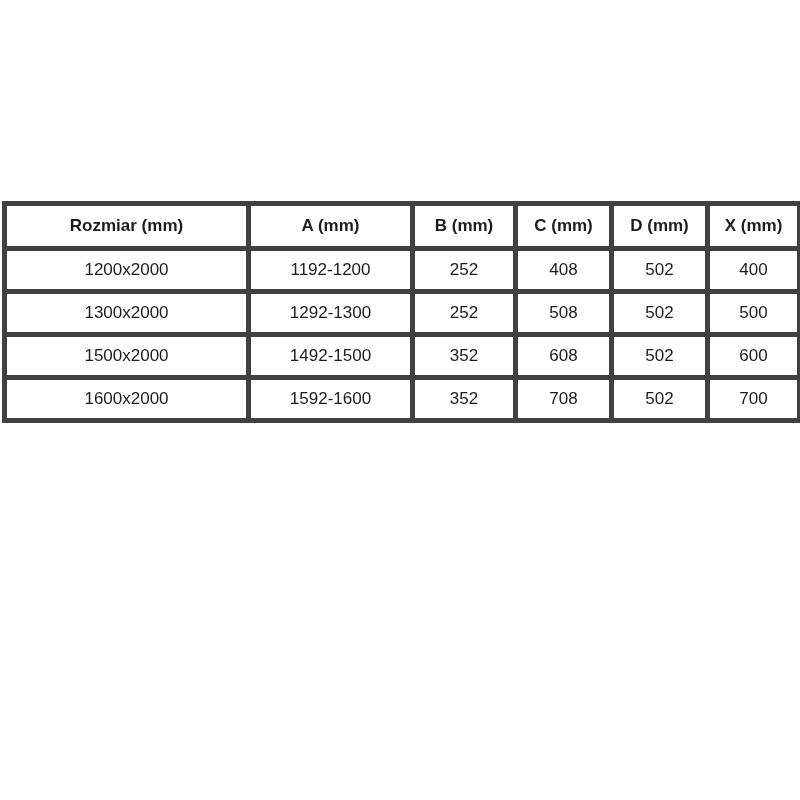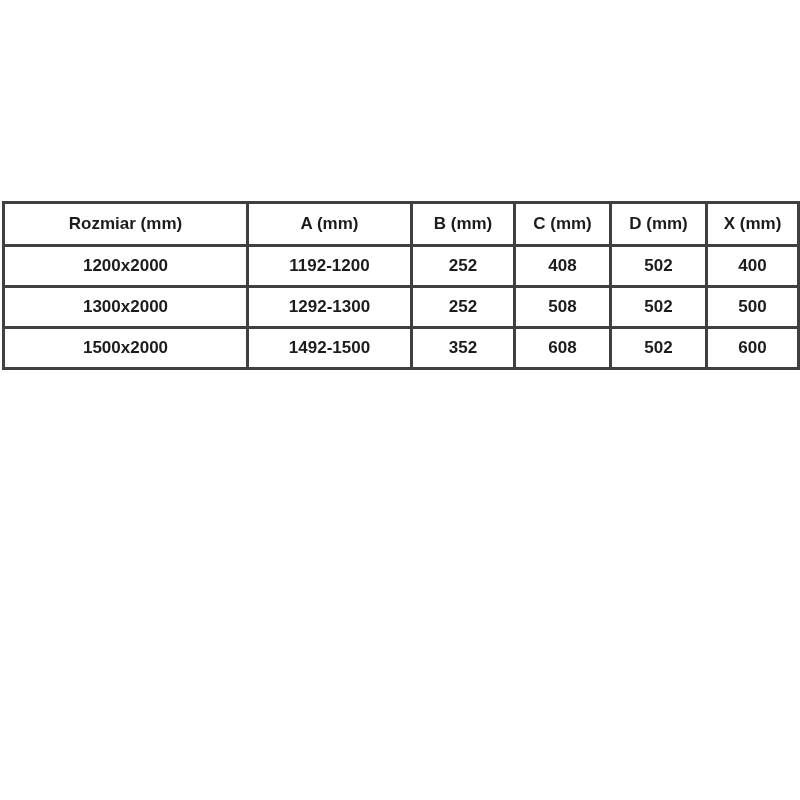--- a/index.html
+++ b/index.html
@@ -21,35 +21,35 @@
     position: absolute;
     left: 2px;
     top: 201px;
     width: 795px;
     border-collapse: collapse;
     table-layout: fixed;
     background: #ffffff;
   }
   table.spec-table th,
   table.spec-table td {
-    border: 3px solid #404040;
+    border: 5px solid #404040;
     text-align: center;
     vertical-align: middle;
     color: #1c1c1c;
     font-size: 17px;
     padding: 0;
     overflow: hidden;
     white-space: nowrap;
   }
   table.spec-table th {
     font-weight: bold;
     height: 40px;
   }
   table.spec-table td {
-    font-weight: bold;
+    font-weight: normal;
     height: 38px;
   }
   col.c-rozmiar { width: 244px; }
   col.c-a { width: 164px; }
   col.c-b { width: 103px; }
   col.c-c { width: 96px; }
   col.c-d { width: 96px; }
   col.c-x { width: 92px; }
 </style>
 </head>
@@ -93,15 +93,23 @@
         <td>500</td>
       </tr>
       <tr>
         <td>1500x2000</td>
         <td>1492-1500</td>
         <td>352</td>
         <td>608</td>
         <td>502</td>
         <td>600</td>
       </tr>
+      <tr>
+        <td>1600x2000</td>
+        <td>1592-1600</td>
+        <td>352</td>
+        <td>708</td>
+        <td>502</td>
+        <td>700</td>
+      </tr>
     </tbody>
   </table>
 </div>
 
 </body></html>

